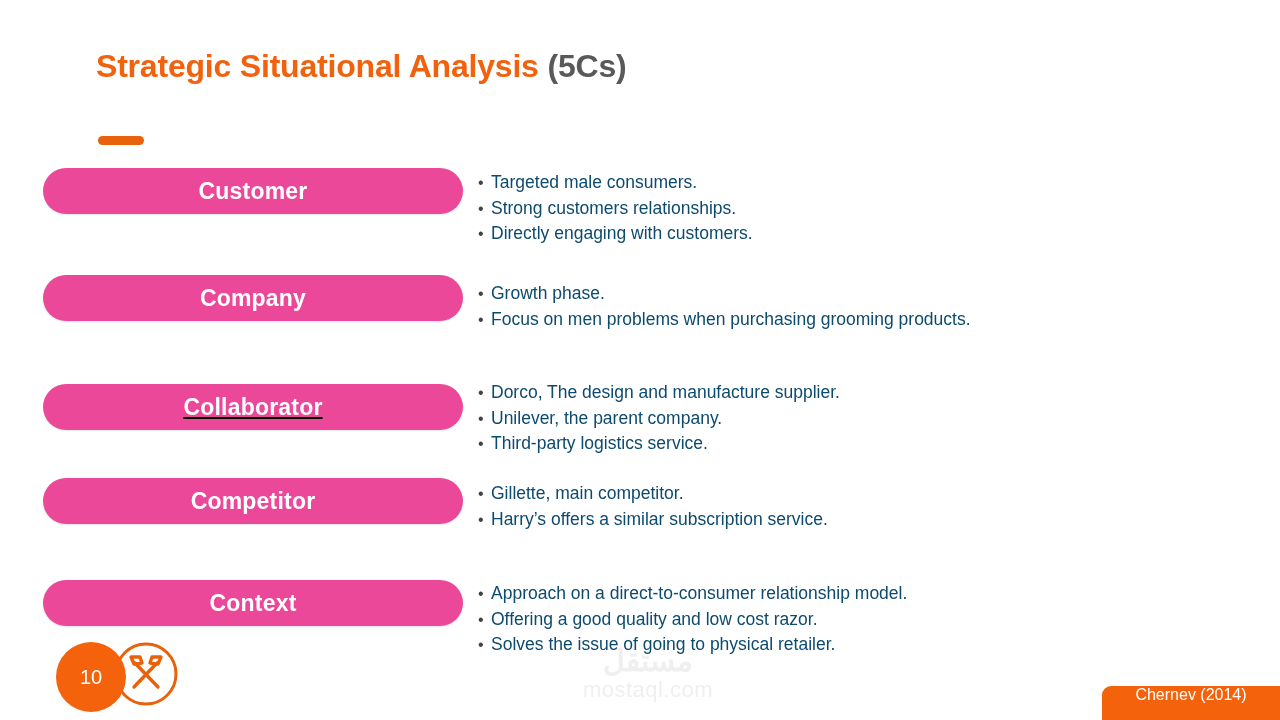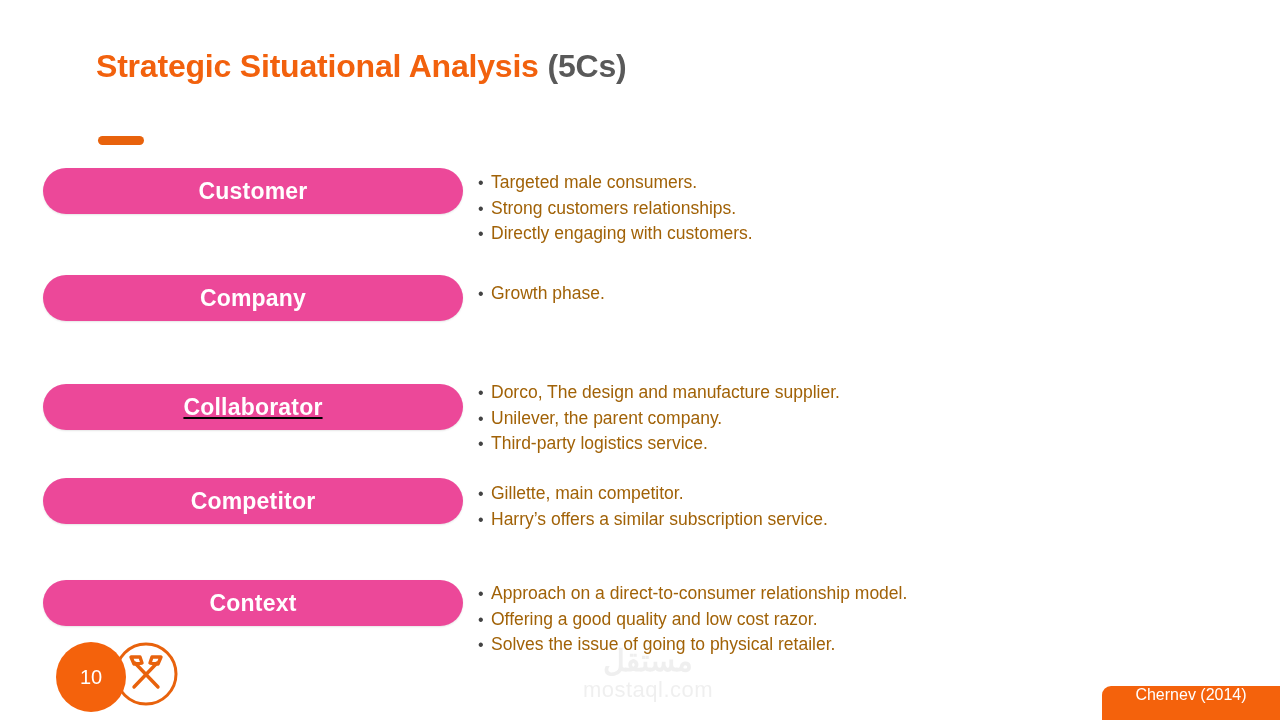--- a/index.html
+++ b/index.html
@@ -80,21 +80,21 @@
     white-space: nowrap;
   }
 
   .bullets {
     position: absolute;
     left: 478px;
     width: 700px;
   }
   .bullet {
     position: relative;
-    color: #a16207;
+    color: #0c4a6e;
     font-size: 17.5px;
     line-height: 25.5px;
     padding-left: 13px;
     white-space: nowrap;
   }
   .bullet::before {
     content: "•";
     position: absolute;
     left: 0;
     top: 0;
@@ -207,20 +207,21 @@
         <div class="bullet">Directly engaging with customers.</div>
       </div>
     </div>
 
     <div class="row row-company">
       <div class="pill">
         <span class="pill-label">Company</span>
       </div>
       <div class="bullets">
         <div class="bullet">Growth phase.</div>
+        <div class="bullet">Focus on men problems when purchasing grooming products.</div>
       </div>
     </div>
 
     <div class="row row-collaborator">
       <div class="pill">
         <span class="pill-label">Collaborator</span>
       </div>
       <div class="bullets">
         <div class="bullet">Dorco, The design and manufacture supplier.</div>
         <div class="bullet">Unilever, the parent company.</div>

